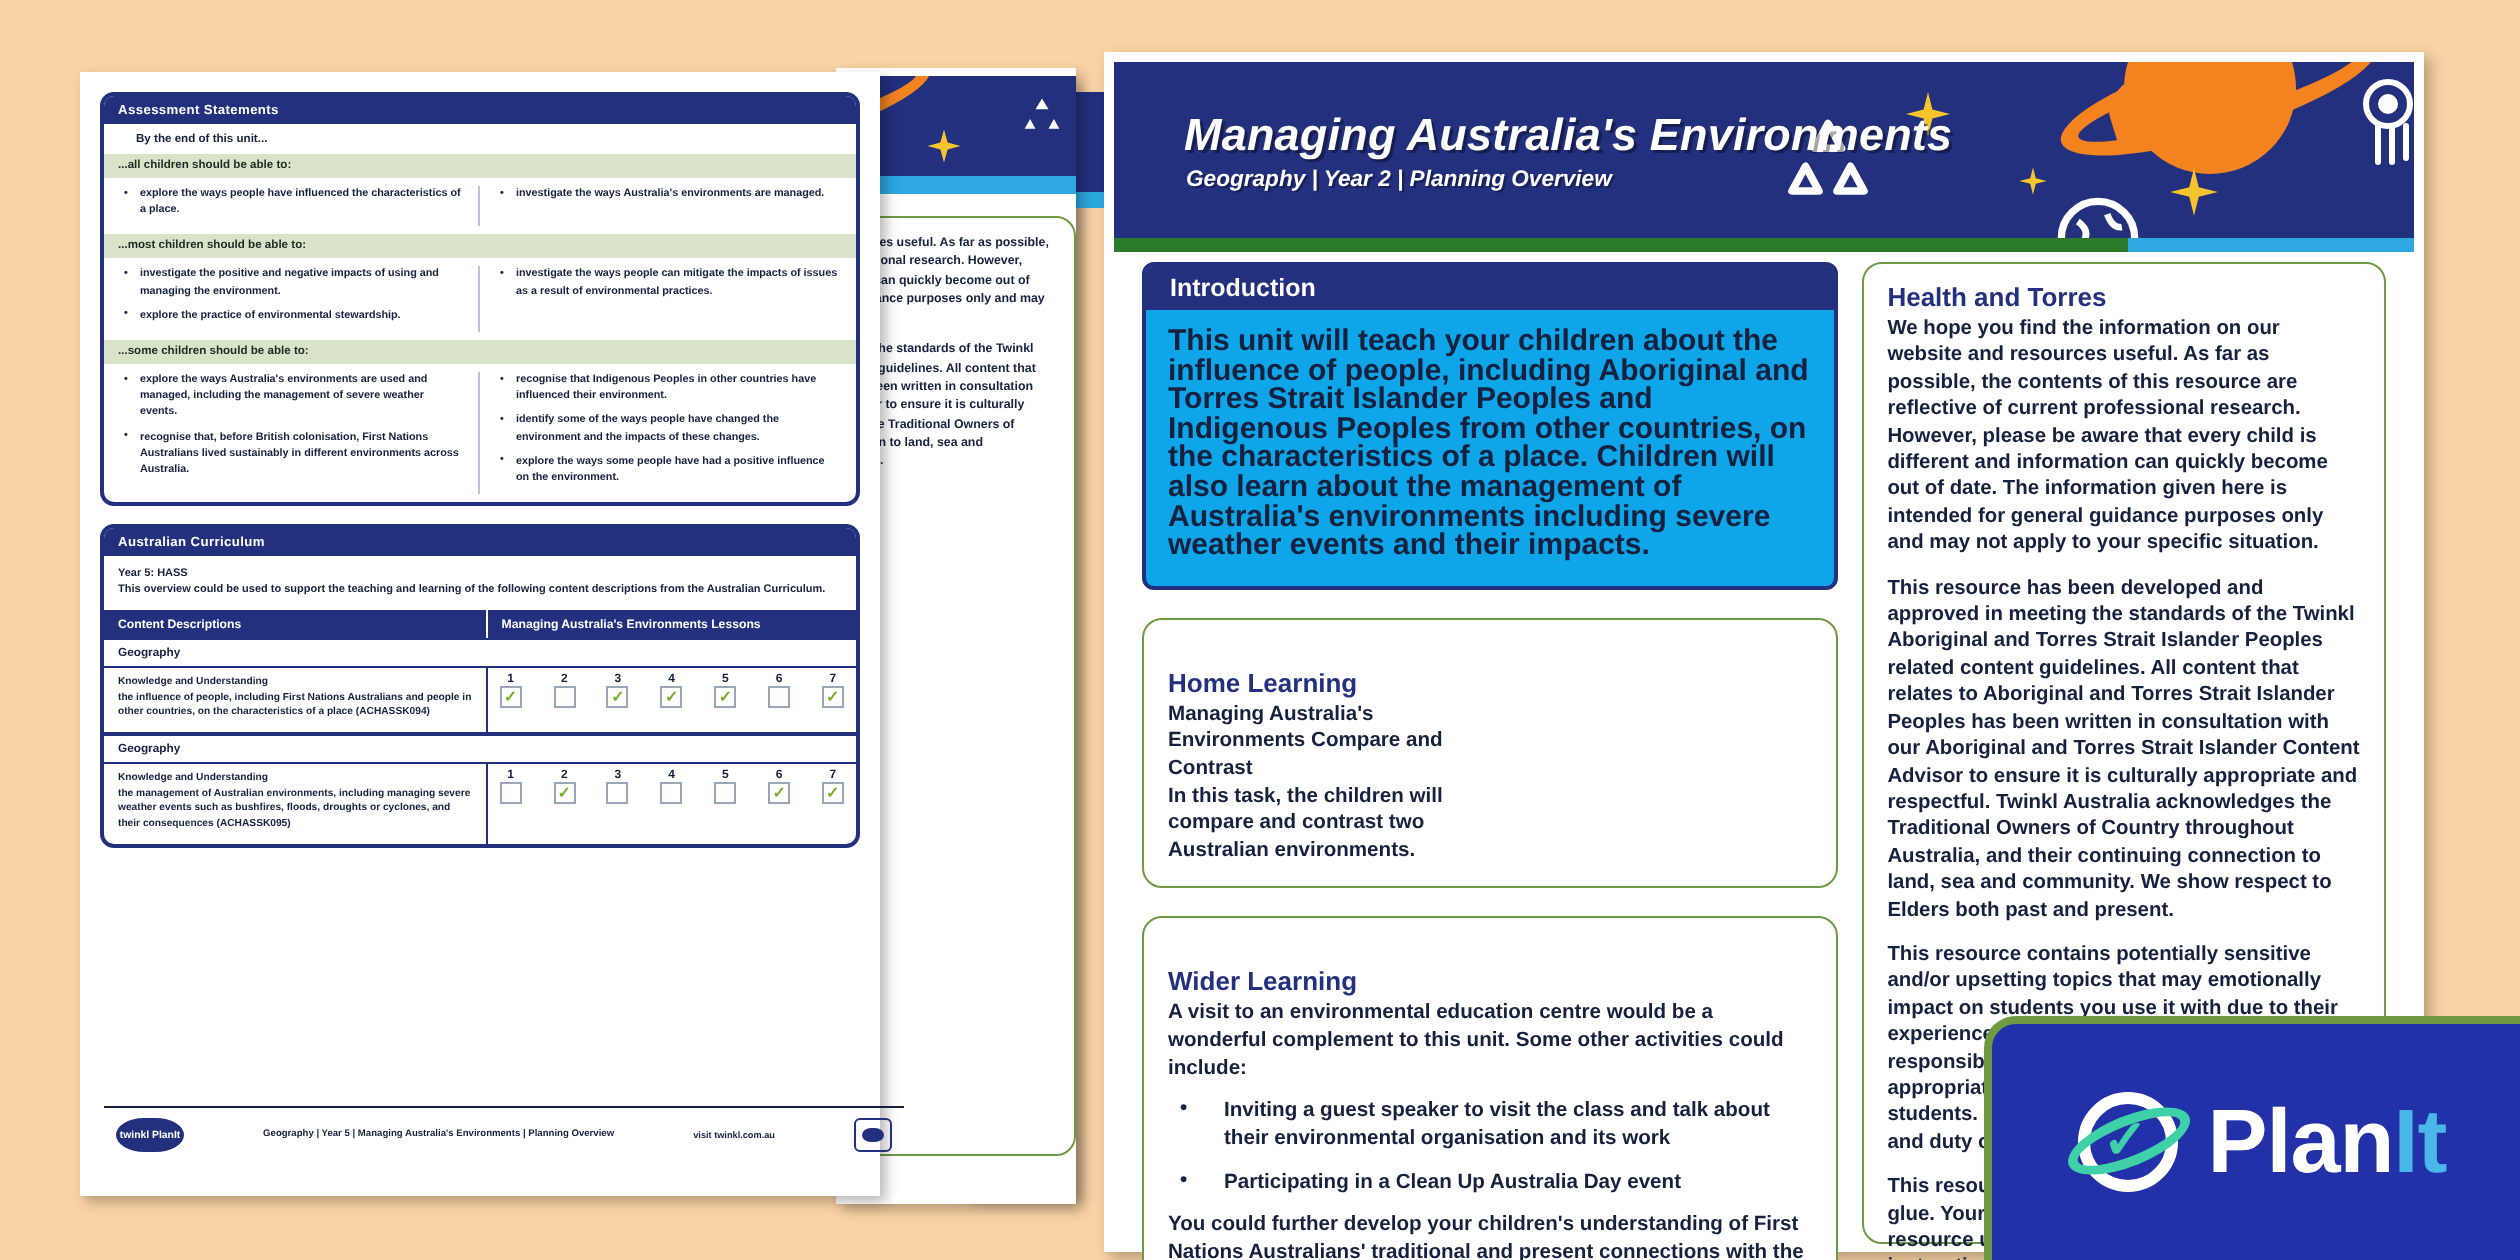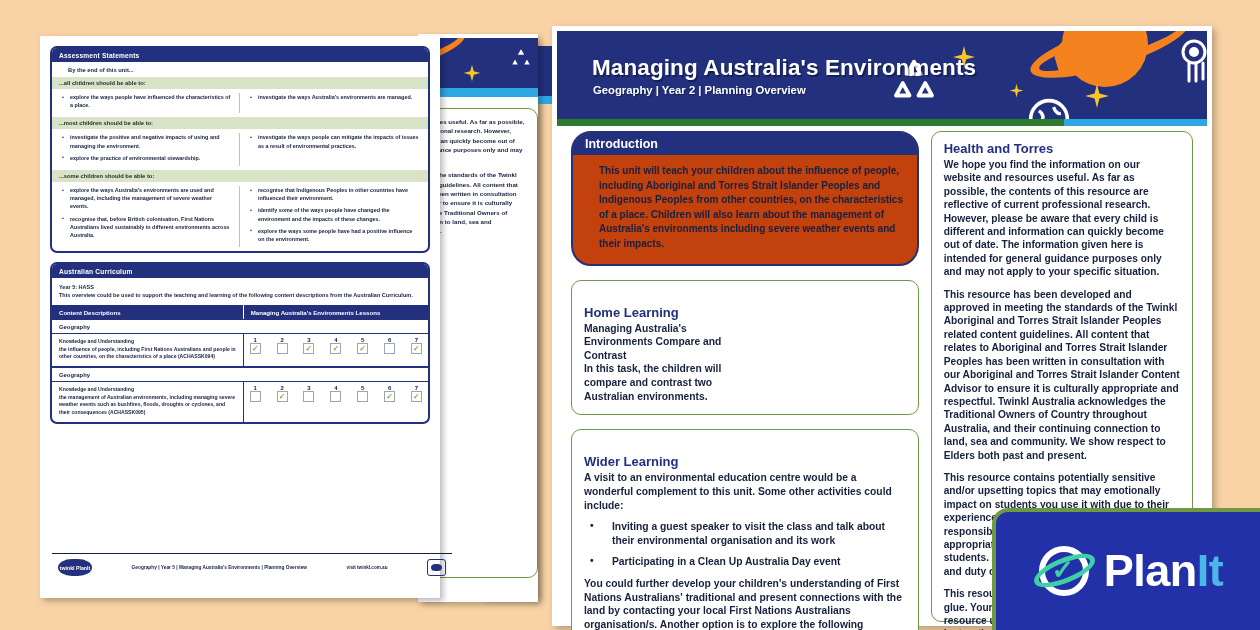--- a/index.html
+++ b/index.html
@@ -104,21 +104,21 @@
   }
   .cert-in{ width:11px;height:7px;background:#22307e;border-radius:50%/60%; }
 
   
   #right-page {
     position:absolute; left:552px; top:26px; width:660px; height:600px;
     background:#fff; box-shadow:3px 3px 7px rgba(0,0,0,0.28);
   }
   #rp-banner{
     position:absolute; left:5px; top:5px; right:5px; height:88px;
-    background:#22307e; overflow:hidden;
+    background:#22307e; overflow:hidden;font-style:italic;
   }
   #rp-title {
     position:absolute; left:35px; top:24px; color:#fff;
     font-size:22.5px; font-weight:700; letter-spacing:.1px;
     text-shadow: 1.6px 1.6px 0 rgba(0,0,0,.35);
   }
   #rp-sub {
     position:absolute; left:36px; top:53px; color:#fff;
     font-size:11.3px; font-weight:700;
     text-shadow: 1.2px 1.2px 0 rgba(0,0,0,.3);
@@ -132,23 +132,23 @@
   .star { position:absolute; }
   #rp-wave {
     position:absolute; left:5px; top:93px; right:5px; height:7px;
     background:linear-gradient(90deg,#2c7a2c 0 78%, #2ea8e0 78% 100%);
   }
 
   #rp-body { position:absolute; left:5px; top:105px; right:5px; bottom:4px; display:flex; gap:12px; padding:0 14px; }
   #rp-left-col { width:57%; }
   #rp-right-col { width:43%; }
 
-  .card-navy { border:2px solid #22307e; border-radius:20px; overflow:hidden; background:#c2410c; margin-bottom:14px; }
+  .card-navy { border:2px solid #22307e; border-radius:6px; overflow:hidden; background:#0ea5e9; margin-bottom:14px; }
   .card-navy-title { background:#22307e; color:#fff; font-size:12.5px; font-weight:700; padding:4px 12px; }
-  .card-navy-body { padding:9px 11px 12px 26px; font-size:10px; line-height:14.6px; color:#16213f; font-weight:700; }
+  .card-navy-body { padding:9px 11px 12px 11px; font-size:15px; line-height:14.6px; color:#16213f; font-weight:700; }
 
   .card-green { border:1.6px solid #6f9a43; border-radius:10px; background:#fff; margin-bottom:14px; padding:24px 12px 11px 12px; }
   .card-green h3 { color:#22307e; font-size:13px; font-weight:700; margin-bottom:2px; }
   .hl-grid { display:flex; gap:14px; }
   .hl-grid > div { width:50%; }
   .hl-head { font-size:10.3px; line-height:13.6px; color:#16213f; font-weight:700; }
   .hl-text { font-size:10.3px; line-height:13.6px; color:#16213f; font-weight:700; }
   .wl-text { font-size:10.3px; line-height:13.7px; color:#16213f; font-weight:700; }
   ul.wl { list-style:none; margin:8px 0 8px 0; }
   ul.wl li { font-size:10.3px; line-height:13.6px; color:#16213f; font-weight:700; padding-left:28px; position:relative; margin-bottom:8px; }

